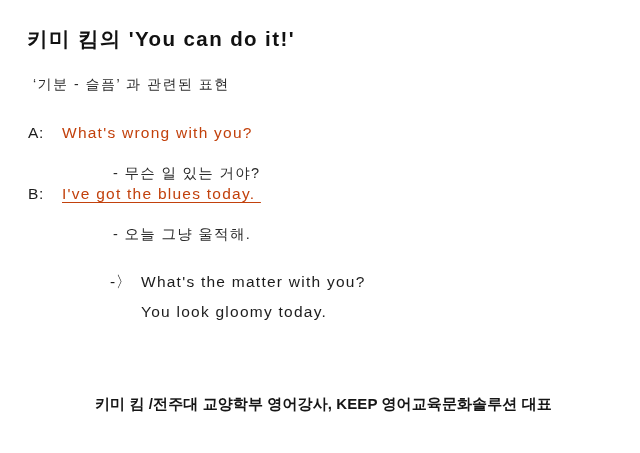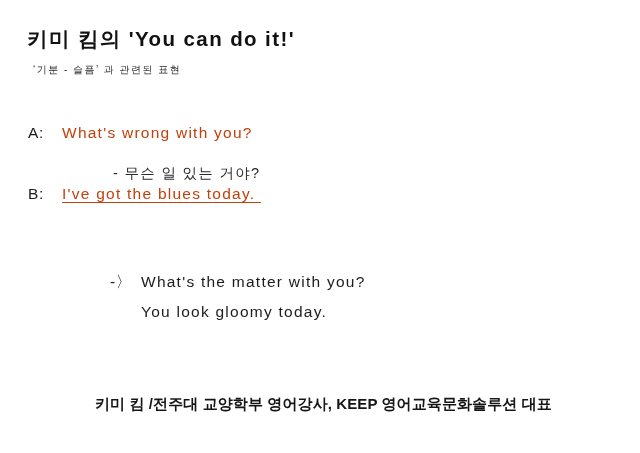--- a/index.html
+++ b/index.html
@@ -34,22 +34,22 @@
     font-weight: bold;
     letter-spacing: 1.4px;
     color: #111111;
     white-space: pre;
     line-height: 1.2;
   }
 
   .subtitle {
     position: absolute;
     left: 33px;
-    top: 64px;
-    font-size: 10px;
+    top: 76px;
+    font-size: 14px;
     font-weight: normal;
     letter-spacing: 1.5px;
     color: #2b2b2b;
     white-space: pre;
     line-height: 1.2;
   }
   .speaker {
     position: absolute;
     left: 28px;
     font-size: 15.5px;
@@ -132,20 +132,21 @@
   <div class="title">키미 킴의 'You can do it!'</div>
 
   <div class="subtitle">‘기분 - 슬픔’ 과 관련된 표현</div>
 
   <div class="speaker row-a">A:</div>
   <div class="en-text row-a">What's wrong with you?</div>
   <div class="ko-text row-a-ko">- 무슨 일 있는 거야?</div>
 
   <div class="speaker row-b">B:</div>
   <div class="en-text underlined row-b">I've got the blues today. </div>
+  <div class="ko-text row-b-ko">- 오늘 그냥 울적해.</div>
 
   <div class="alt-arrow">-〉</div>
   <div class="alt-line alt-1">What's the matter with you?</div>
   <div class="alt-line alt-2">You look gloomy today.</div>
 
   <div class="byline">키미 킴 /전주대 교양학부 영어강사, KEEP 영어교육문화솔루션 대표</div>
 
 </div>
 
 </body></html>

